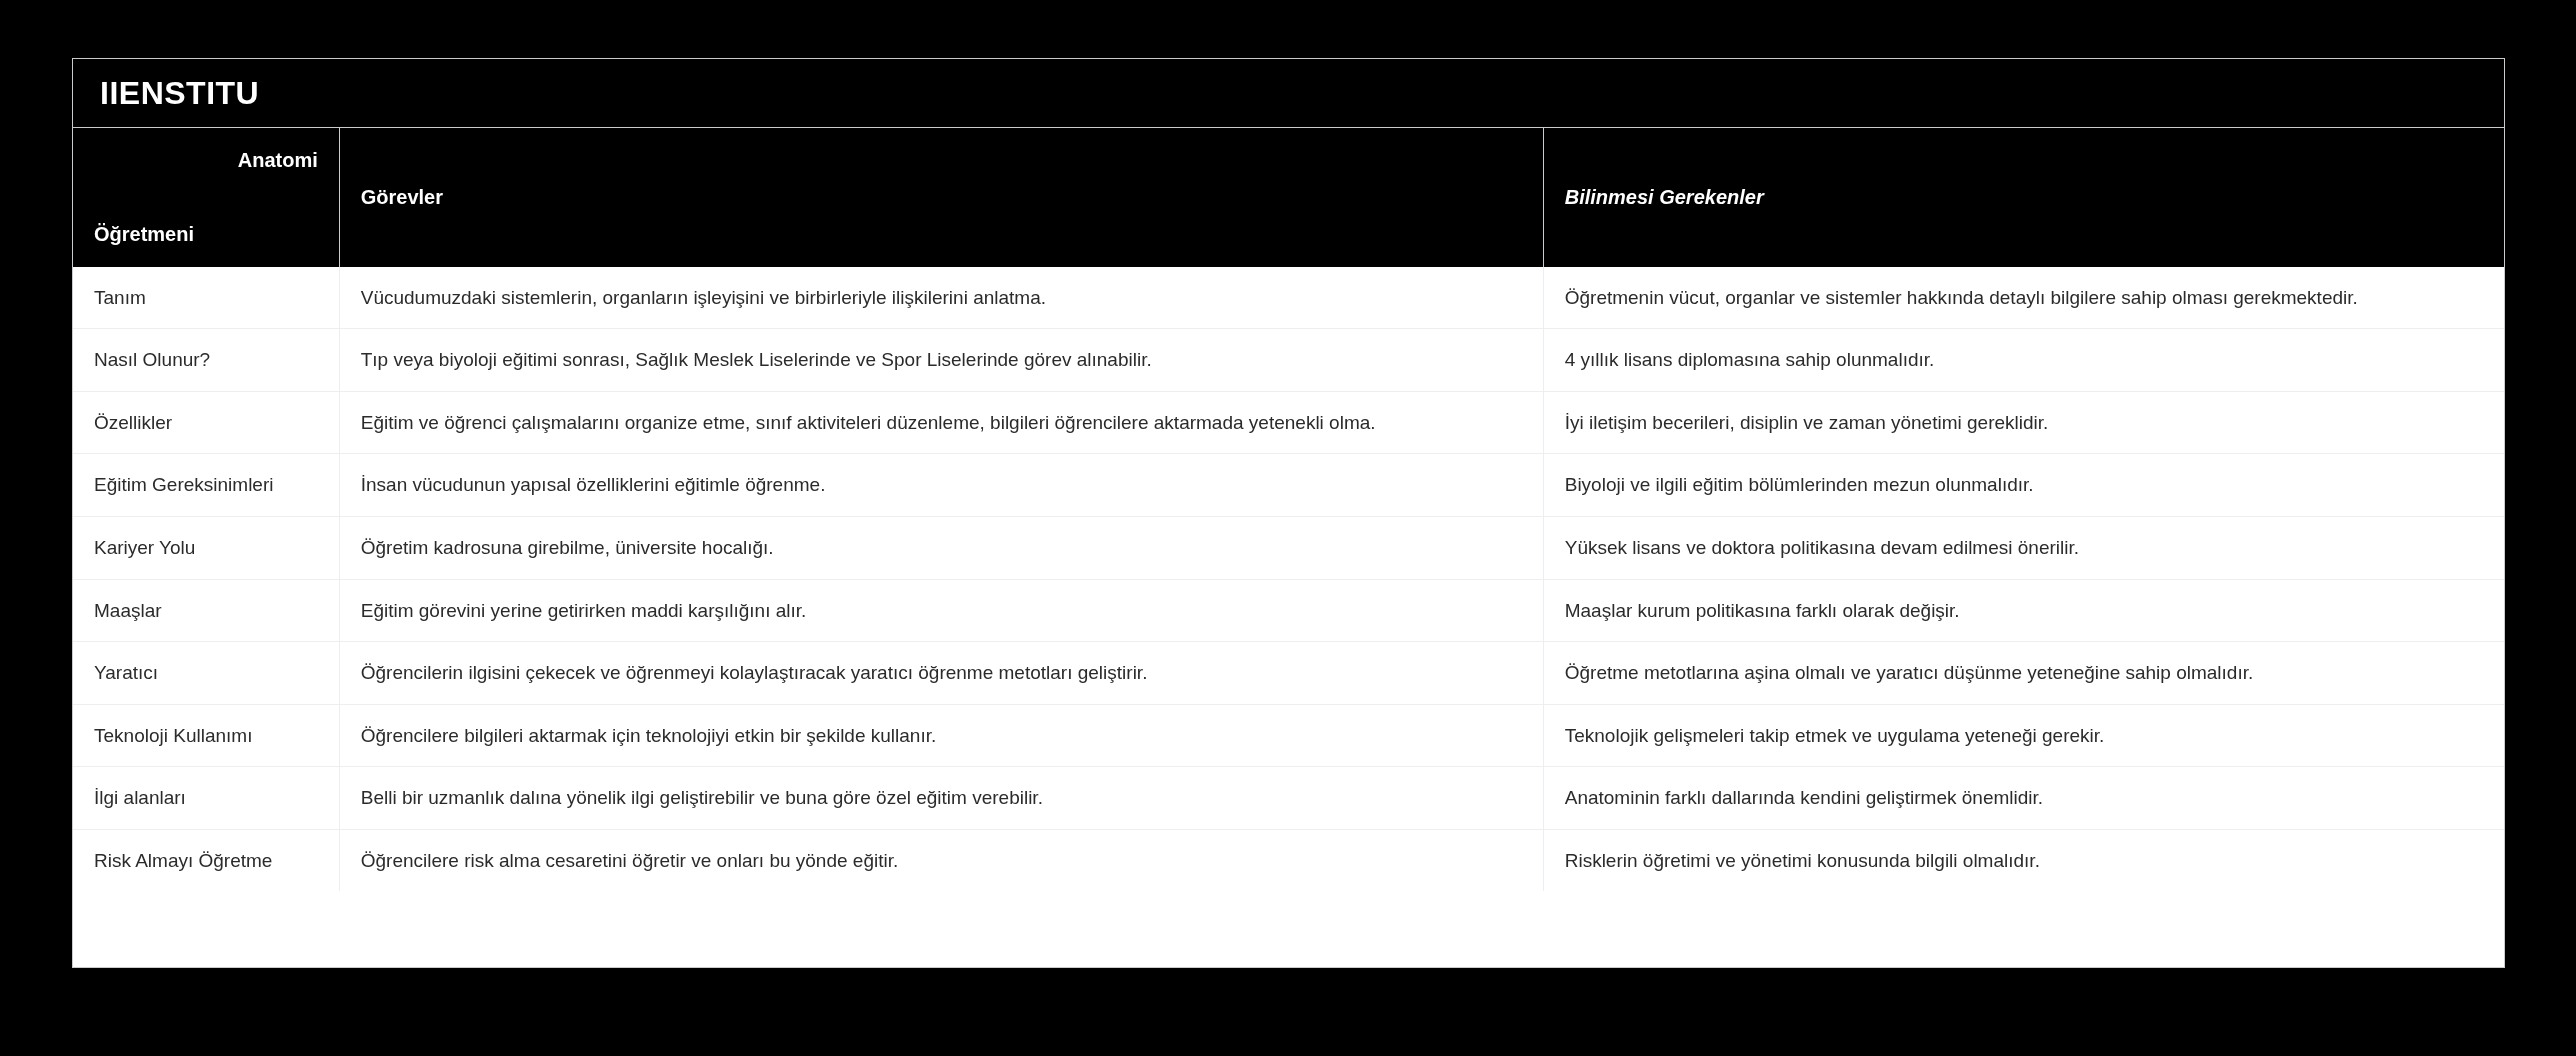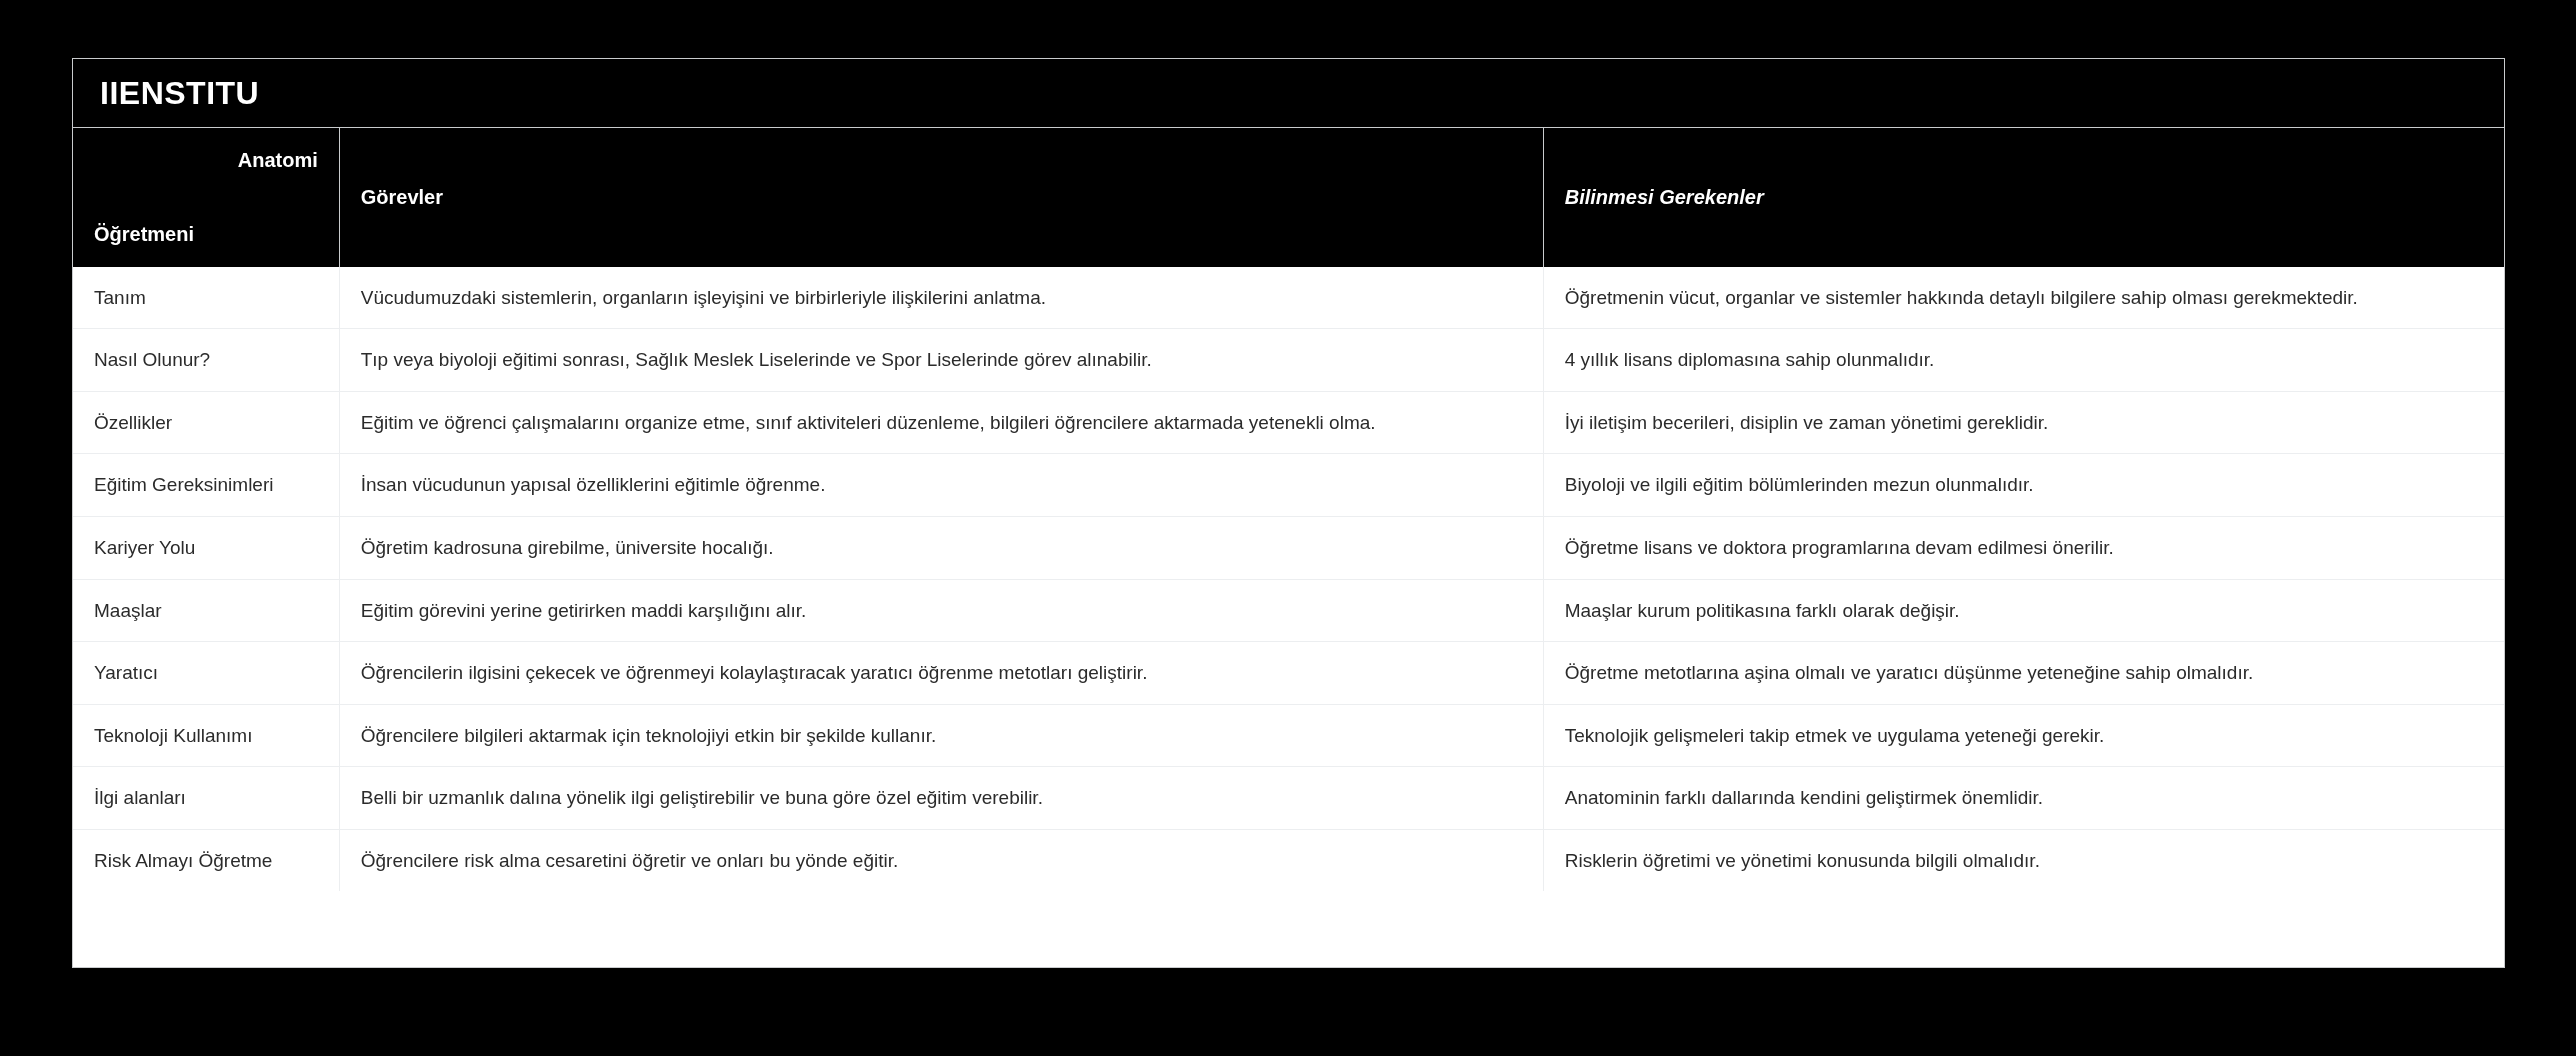--- a/index.html
+++ b/index.html
@@ -149,21 +149,21 @@
             <td class="cell-know">İyi iletişim becerileri, disiplin ve zaman yönetimi gereklidir.</td>
           </tr>
           <tr class="data-row">
             <td class="cell-label">Eğitim Gereksinimleri</td>
             <td class="cell-task">İnsan vücudunun yapısal özelliklerini eğitimle öğrenme.</td>
             <td class="cell-know">Biyoloji ve ilgili eğitim bölümlerinden mezun olunmalıdır.</td>
           </tr>
           <tr class="data-row">
             <td class="cell-label">Kariyer Yolu</td>
             <td class="cell-task">Öğretim kadrosuna girebilme, üniversite hocalığı.</td>
-            <td class="cell-know">Öğretme lisans ve doktora programlarına devam edilmesi önerilir.</td>
+            <td class="cell-know">Yüksek lisans ve doktora politikasına devam edilmesi önerilir.</td>
           </tr>
           <tr class="data-row">
             <td class="cell-label">Maaşlar</td>
             <td class="cell-task">Eğitim görevini yerine getirirken maddi karşılığını alır.</td>
             <td class="cell-know">Maaşlar kurum politikasına farklı olarak değişir.</td>
           </tr>
           <tr class="data-row">
             <td class="cell-label">Yaratıcı</td>
             <td class="cell-task">Öğrencilerin ilgisini çekecek ve öğrenmeyi kolaylaştıracak yaratıcı öğrenme metotları geliştirir.</td>
             <td class="cell-know">Öğretme metotlarına aşina olmalı ve yaratıcı düşünme yeteneğine sahip olmalıdır.</td>

